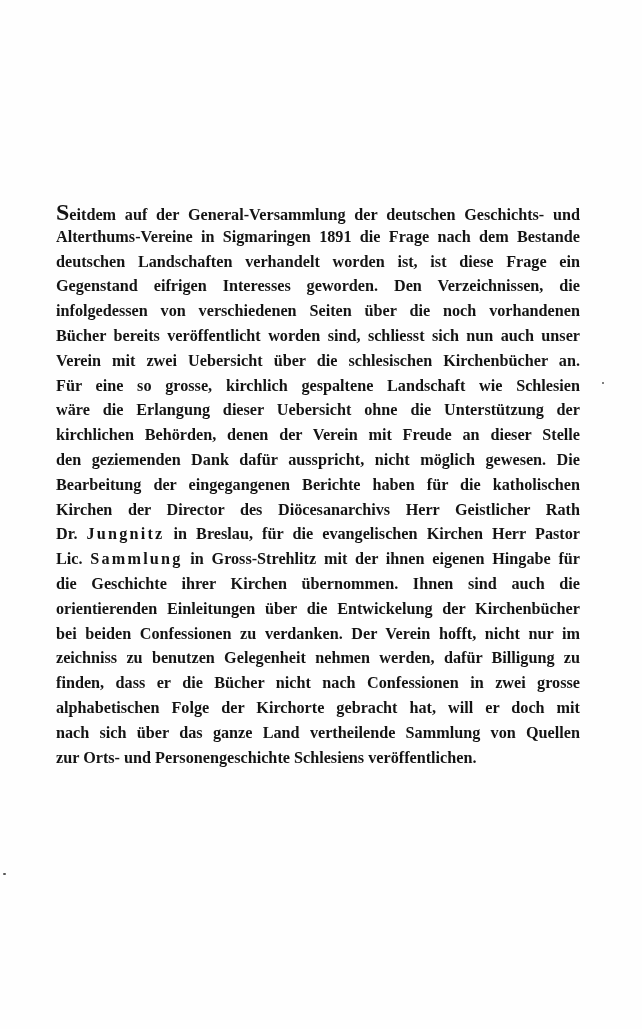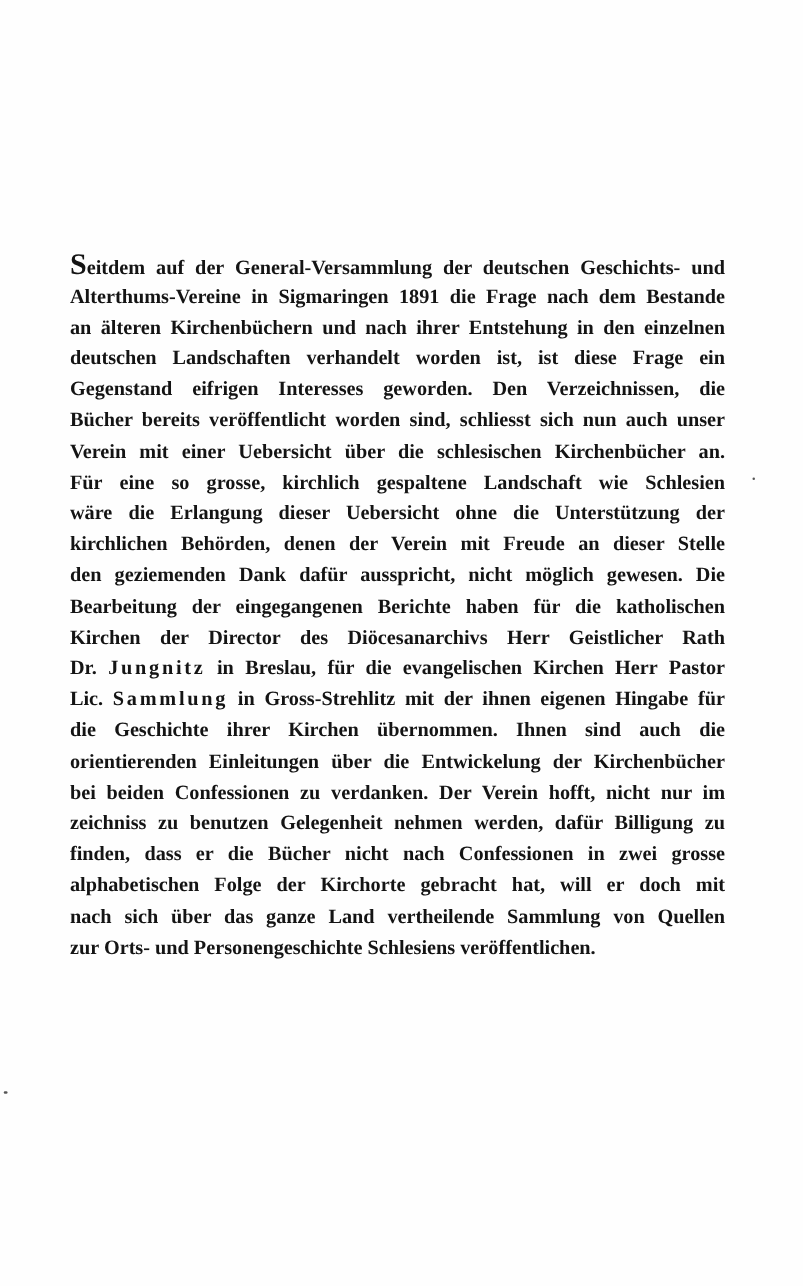--- a/index.html
+++ b/index.html
@@ -23,25 +23,25 @@
   .spaced { letter-spacing: 2.2px; }
   .mark { position: absolute; background: #555; border-radius: 1px; }
 </style>
 </head>
 <body>
 
 <div class="page">
   <div class="text-block">
     <span class="line"><span class="j"><span class="initial">S</span><span>eitdem auf der General-Versammlung der deutschen Geschichts- und</span></span></span>
     <span class="line"><span class="j">Alterthums-Vereine in Sigmaringen 1891 die Frage nach dem Bestande</span></span>
-    <span class="line"><span class="j">an älteren Kirchenbüchern und nach ihrer Entstehung in den einzelnen</span></span>
     <span class="line"><span class="j">deutschen Landschaften verhandelt worden ist, ist diese Frage ein</span></span>
     <span class="line"><span class="j">Gegenstand eifrigen Interesses geworden. Den Verzeichnissen, die</span></span>
+    <span class="line"><span class="j">infolgedessen von verschiedenen Seiten über die noch vorhandenen</span></span>
     <span class="line"><span class="j">Bücher bereits veröffentlicht worden sind, schliesst sich nun auch unser</span></span>
-    <span class="line"><span class="j">Verein mit einer Uebersicht über die schlesischen Kirchenbücher an.</span></span>
+    <span class="line"><span class="j">Verein mit zwei Uebersicht über die schlesischen Kirchenbücher an.</span></span>
     <span class="line"><span class="j">Für eine so grosse, kirchlich gespaltene Landschaft wie Schlesien</span></span>
     <span class="line"><span class="j">wäre die Erlangung dieser Uebersicht ohne die Unterstützung der</span></span>
     <span class="line"><span class="j">kirchlichen Behörden, denen der Verein mit Freude an dieser Stelle</span></span>
     <span class="line"><span class="j">den geziemenden Dank dafür ausspricht, nicht möglich gewesen. Die</span></span>
     <span class="line"><span class="j">Bearbeitung der eingegangenen Berichte haben für die katholischen</span></span>
     <span class="line"><span class="j">Kirchen der Director des Diöcesanarchivs Herr Geistlicher Rath</span></span>
     <span class="line"><span class="j"><span>Dr. </span><span class="spaced">Jungnitz</span><span> in Breslau, für die evangelischen Kirchen Herr Pastor</span></span></span>
     <span class="line"><span class="j"><span>Lic. </span><span class="spaced">Sammlung</span><span> in Gross-Strehlitz mit der ihnen eigenen Hingabe für</span></span></span>
     <span class="line"><span class="j">die Geschichte ihrer Kirchen übernommen. Ihnen sind auch die</span></span>
     <span class="line"><span class="j">orientierenden Einleitungen über die Entwickelung der Kirchenbücher</span></span>

